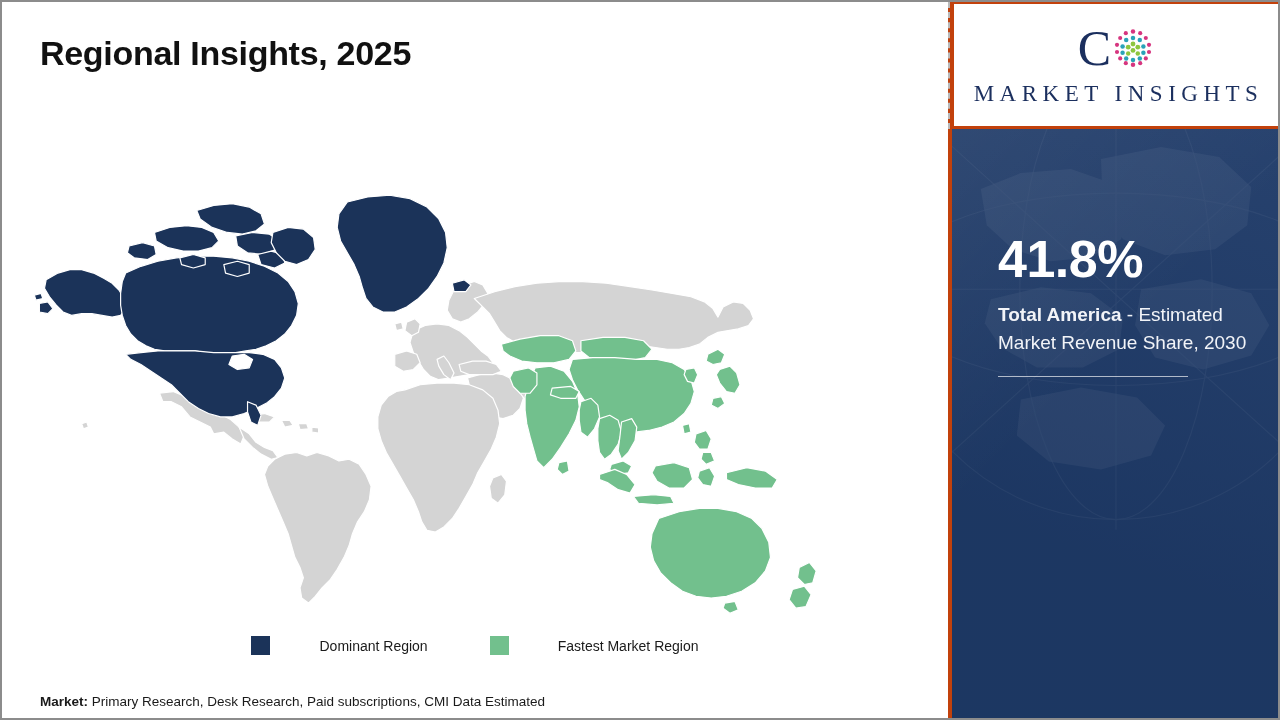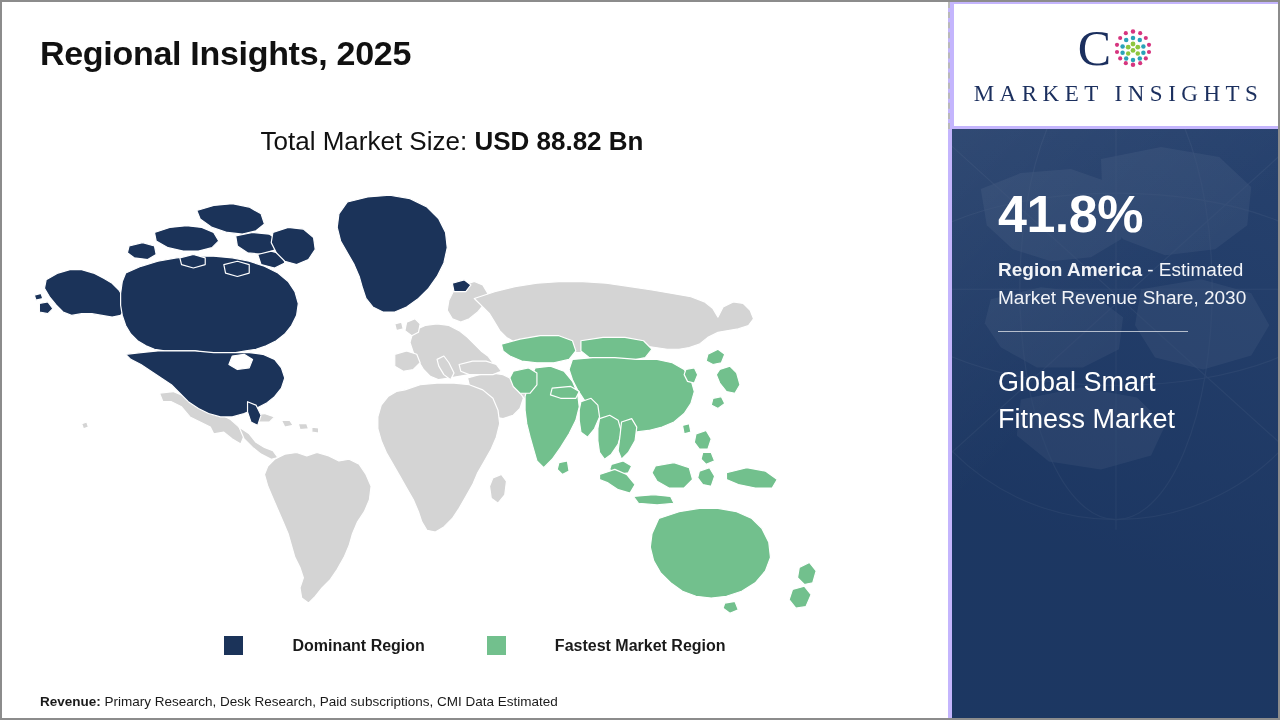--- a/index.html
+++ b/index.html
@@ -12,21 +12,21 @@
     height: 720px;
     font-family: "Liberation Sans", sans-serif;
     overflow: hidden;
   }
   #frame {
     position: relative;
     width: 1280px;
     height: 720px;
     box-sizing: border-box;
     border: 2px solid #8c8c8c;
-    background: #c4b5fd;
+    background: #c2410c;
     overflow: hidden;
   }
 
   
   #left-panel {
     position: absolute;
     left: 0; top: 0;
     width: 946px; height: 716px;
     background: #ffffff;
   }
@@ -77,22 +77,22 @@
   .legend-item {
     display: flex;
     align-items: center;
     gap: 10px;
   }
   .legend-swatch {
     width: 19px; height: 19px;
     display: block;
   }
   .legend-label {
-    font-size: 16px;
-    font-weight: bold;
+    font-size: 14px;
+    font-weight: normal;
     color: #1a1a1a;
     white-space: nowrap;
     padding-left: 39px;
   }
 
   
   #source-line {
     position: absolute;
     left: 38px; top: 692px;
     font-size: 13.5px;
@@ -166,21 +166,21 @@
     width: 100%; height: 100%;
     opacity: 0.085;
     pointer-events: none;
   }
   #navy-content {
     position: absolute;
     left: 46px; top: 0;
     width: 250px;
   }
   #stat-value {
-    margin-top: 59px;
+    margin-top: 104px;
     font-size: 52px;
     font-weight: bold;
     color: #ffffff;
     line-height: 1;
     letter-spacing: -0.5px;
   }
   #stat-desc {
     margin-top: 16px;
     font-size: 19px;
     color: #f2f4f8;
@@ -205,24 +205,20 @@
 </style>
 </head>
 <body>
 
 <div id="frame">
 
   <div id="left-panel">
 
     <div id="page-title">Regional Insights, 2025</div>
 
-    <div id="market-size-line">
-      <span>Total Market Size:</span>
-      <span class="msv">USD 88.82 Bn</span>
-    </div>
 
     <div id="map-wrap">
       <svg viewBox="0 0 1000 520" preserveAspectRatio="xMidYMid meet">
         <g stroke="#ffffff" stroke-width="1.4" stroke-linejoin="round">
 
           <g fill="#d4d4d4">
 
             <path d="M152,252 L168,250 L183,256 L196,250 L208,256 L214,268 L222,276 L236,283
                      L246,292 L252,302 L248,312 L238,306 L228,298 L216,300 L212,292 L200,286
                      L188,280 L178,268 L166,262 L156,262 Z"></path>
@@ -399,21 +395,21 @@
         <span class="legend-swatch" style="background:#1b3359;"></span>
         <span class="legend-label">Dominant Region</span>
       </div>
       <div class="legend-item">
         <span class="legend-swatch" style="background:#72c08d;"></span>
         <span class="legend-label">Fastest Market Region</span>
       </div>
     </div>
 
     <div id="source-line">
-      <span class="src-key">Revenue:</span><span> Primary Research, Desk Research, Paid subscriptions, CMI Data Estimated</span>
+      <span class="src-key">Market:</span><span> Primary Research, Desk Research, Paid subscriptions, CMI Data Estimated</span>
     </div>
   </div>
 
   <div id="vdivider"></div>
 
   <div id="logo-box">
     <div id="logo-top">
       <span class="logo-serif">C</span>
       <svg id="logo-globe" viewBox="0 0 100 100">
         <g>
@@ -473,20 +469,19 @@
         <line x1="-70" y1="160" x2="400" y2="160"></line>
         <line x1="165" y1="-70" x2="165" y2="400"></line>
         <line x1="-40" y1="-20" x2="380" y2="360"></line>
         <line x1="380" y1="-20" x2="-40" y2="360"></line>
       </g>
     </svg>
 
     <div id="navy-content">
       <div id="stat-value">41.8%</div>
       <div id="stat-desc">
-        <span class="bold">Region America</span><span> - Estimated Market Revenue Share, 2030</span>
+        <span class="bold">Total America</span><span> - Estimated Market Revenue Share, 2030</span>
       </div>
       <div id="stat-rule"></div>
-      <div id="market-name">Global Smart Fitness Market</div>
     </div>
   </div>
 
 </div>
 
 </body></html>

